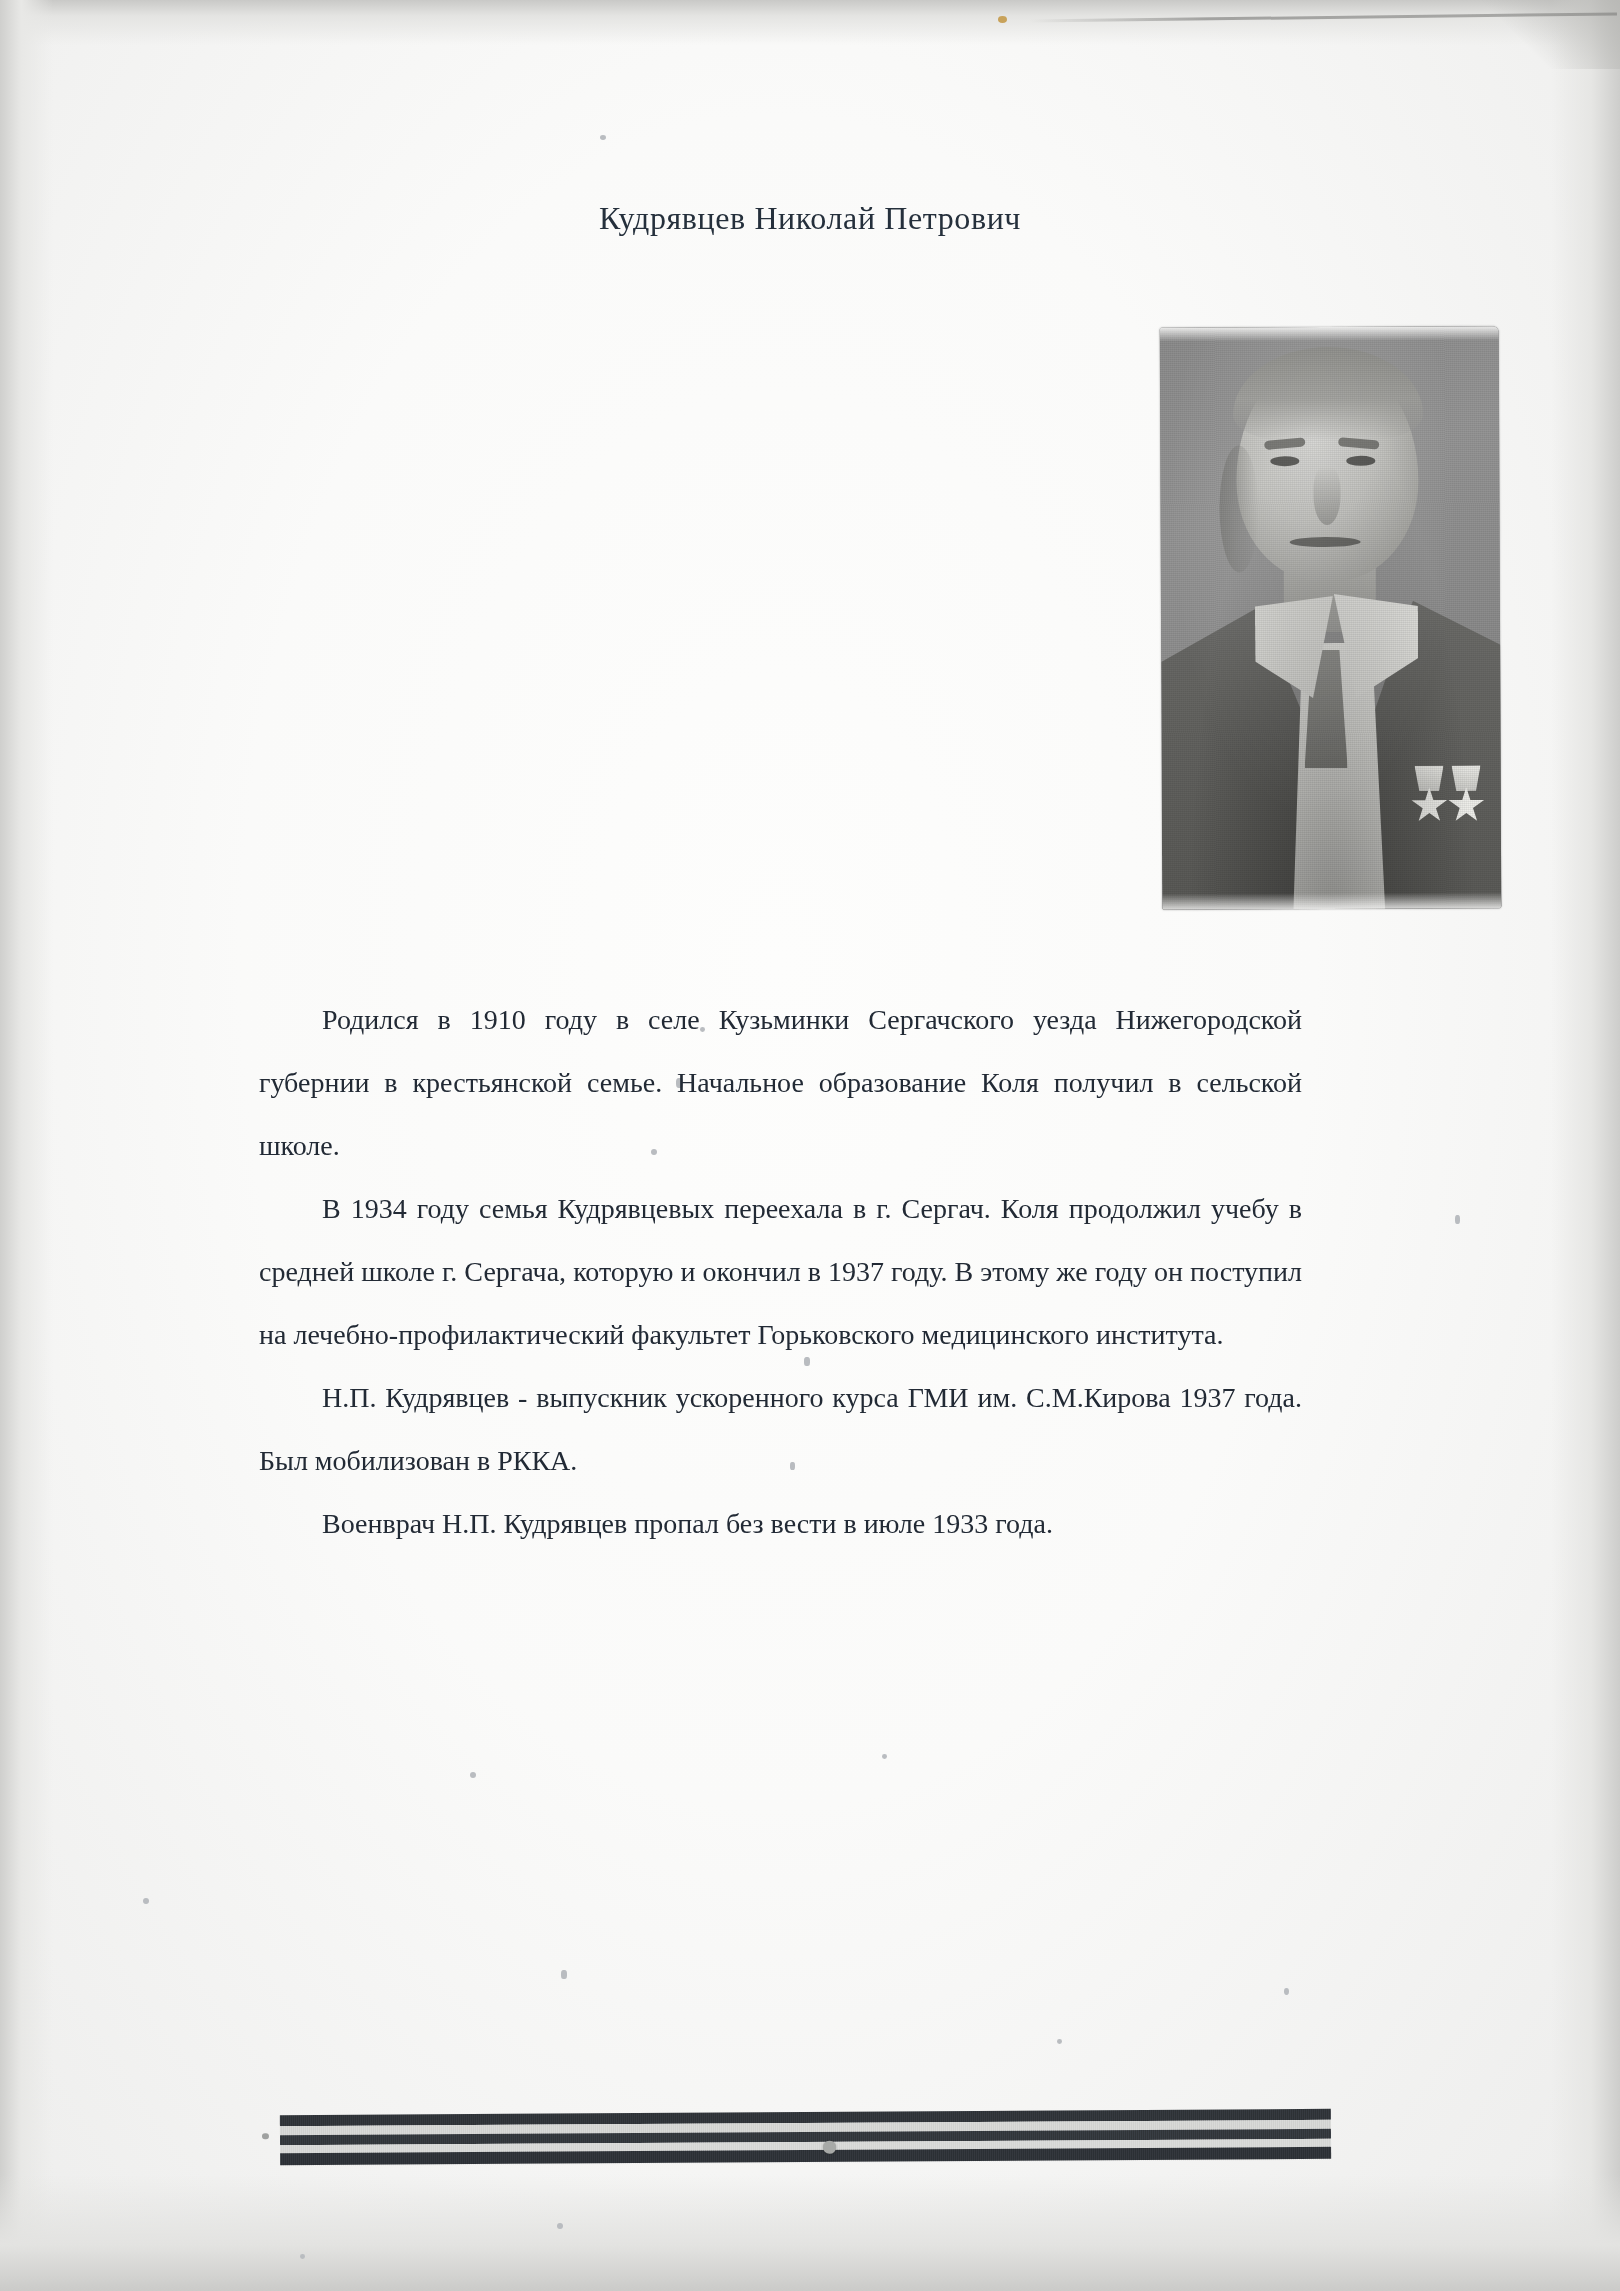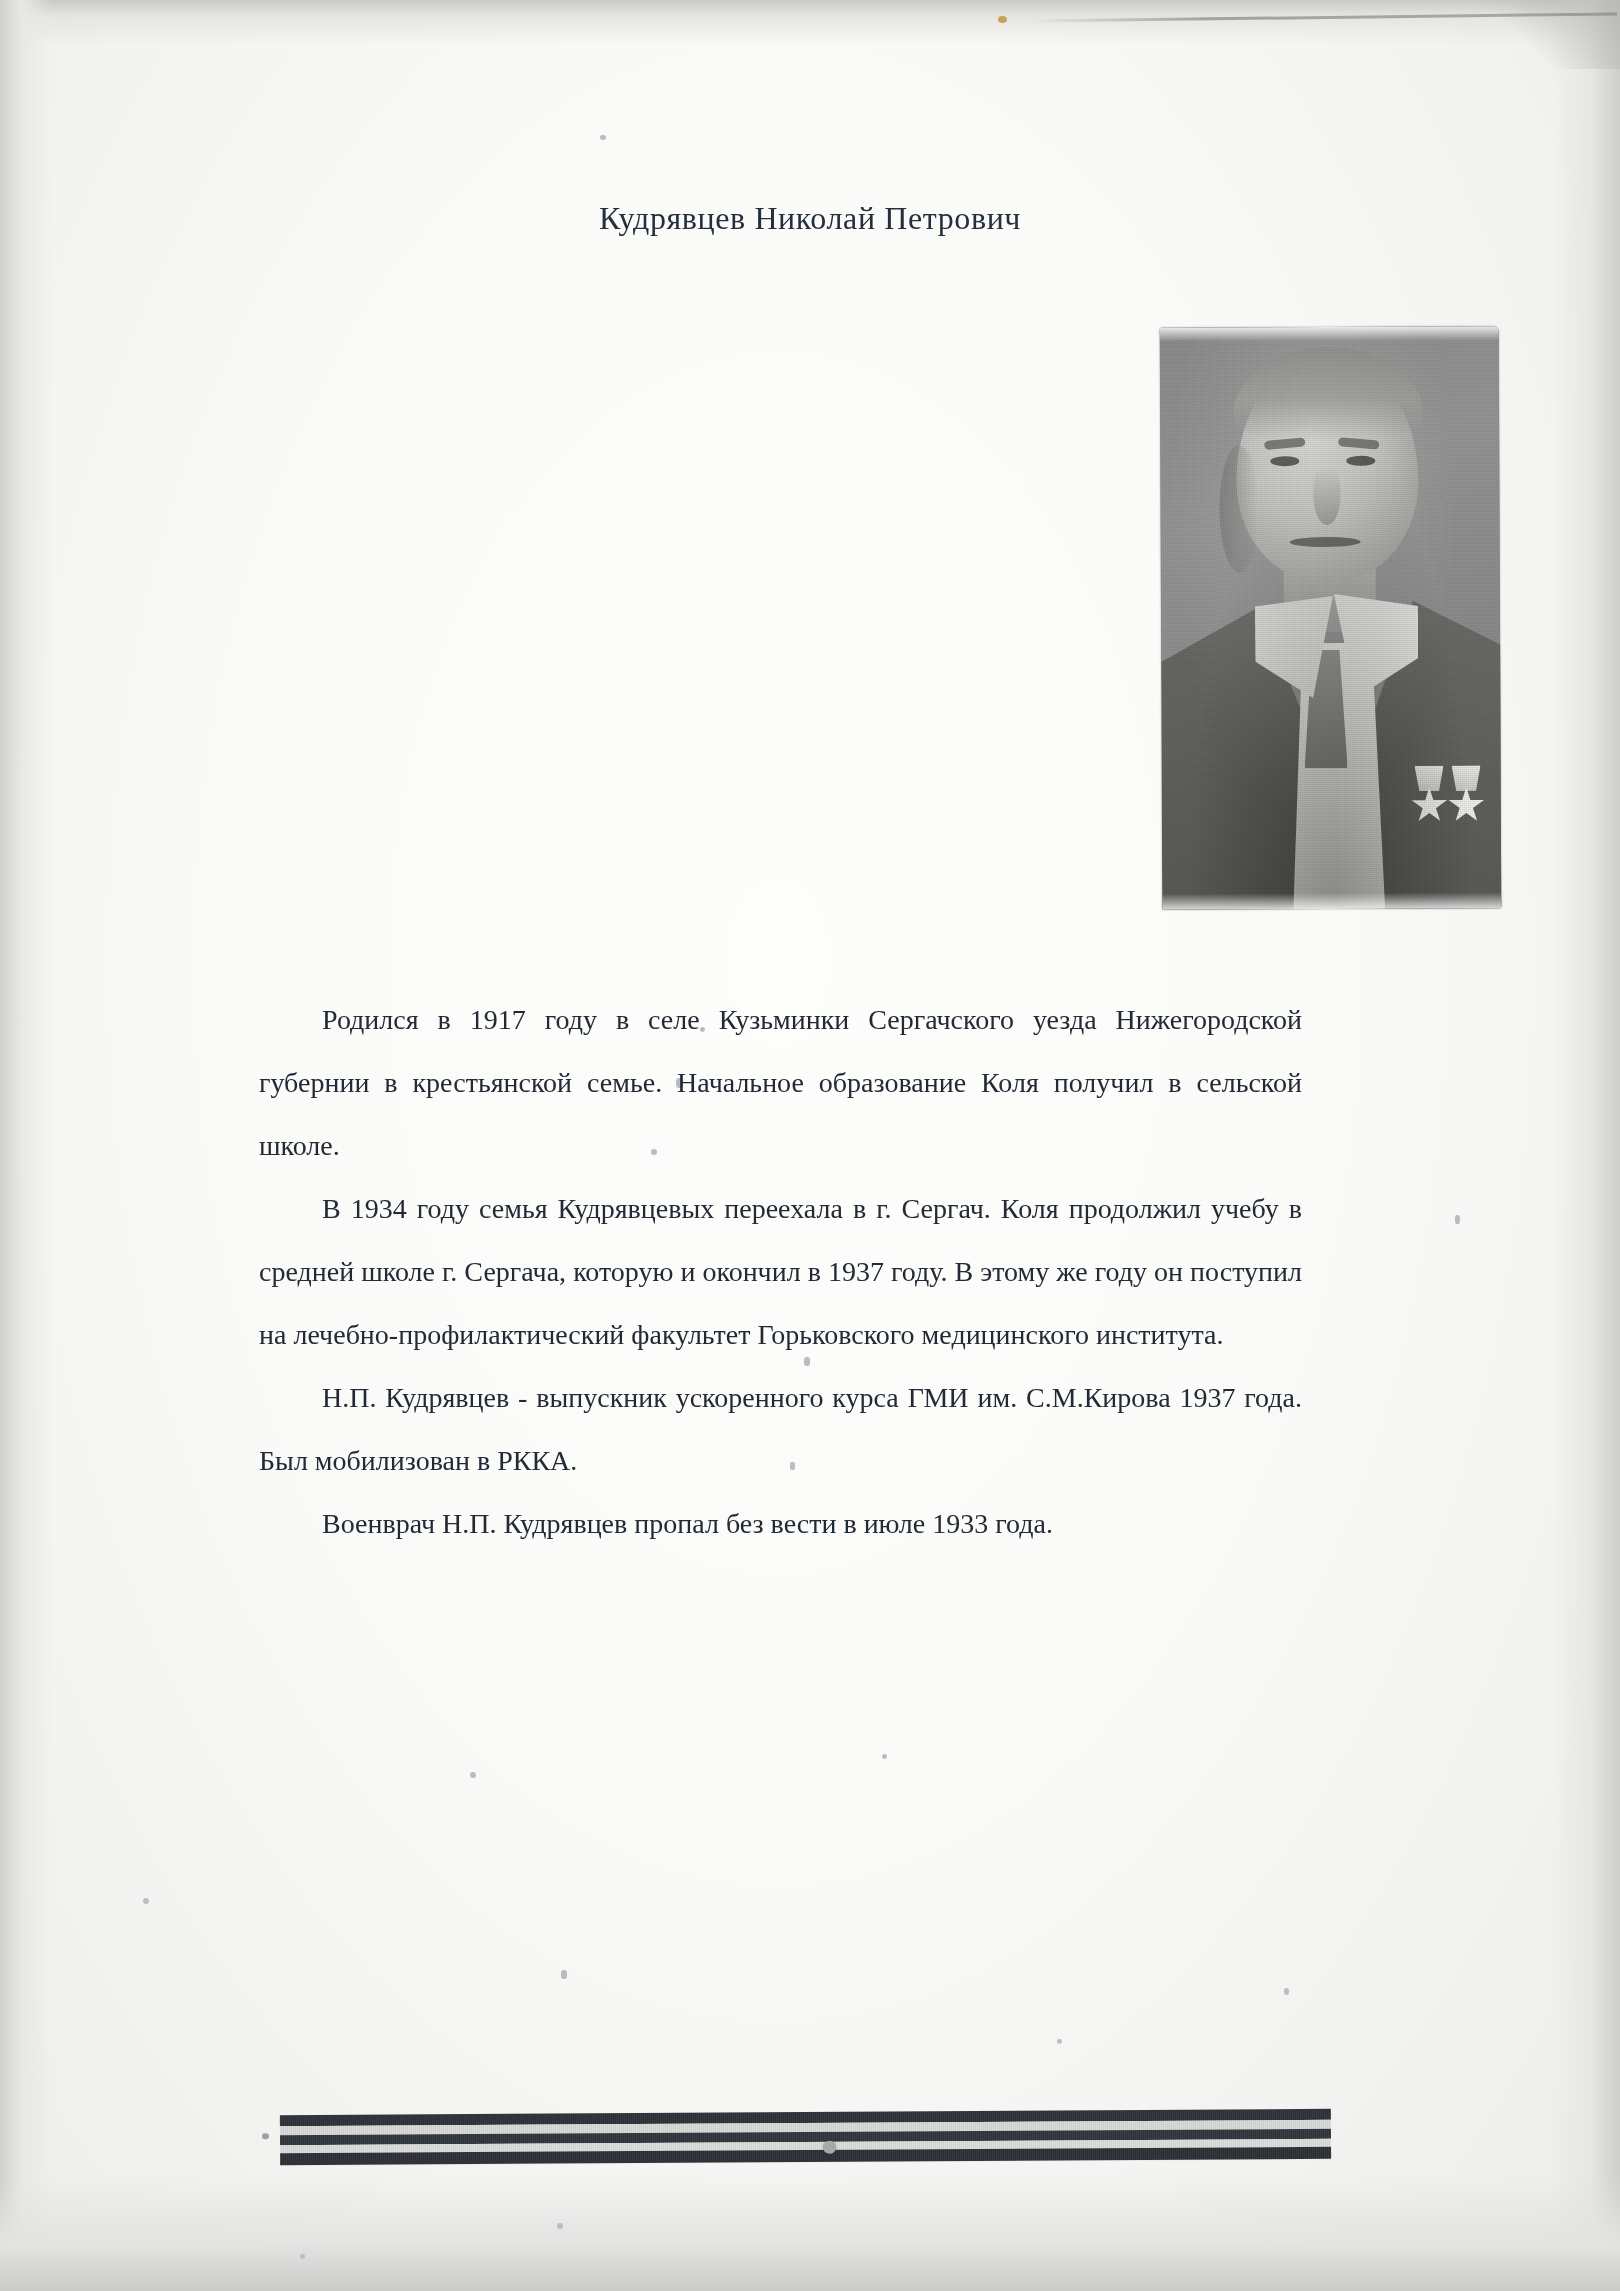--- a/index.html
+++ b/index.html
@@ -318,21 +318,21 @@
         <div class="ph-medal-star"></div>
       </div>
       <div class="ph-grain"></div>
       <div class="ph-vig"></div>
       <div class="ph-top-fade"></div>
       <div class="ph-bottom-fade"></div>
     </div>
   </div>
 
   <div class="body-text">
-    <p>Родился в 1917 году в селе Кузьминки Сергачского уезда Нижегородской губернии в крестьянской семье. Начальное образование Коля получил в сельской школе.</p>
+    <p>Родился в 1910 году в селе Кузьминки Сергачского уезда Нижегородской губернии в крестьянской семье. Начальное образование Коля получил в сельской школе.</p>
     <p>В 1934 году семья Кудрявцевых переехала в г. Сергач. Коля продолжил учебу в средней школе г. Сергача, которую и окончил в 1937 году. В этому же году он поступил на лечебно-профилактический факультет Горьковского медицинского института.</p>
     <p>Н.П. Кудрявцев - выпускник ускоренного курса ГМИ им. С.М.Кирова 1937 года. Был мобилизован в РККА.</p>
     <p>Военврач Н.П. Кудрявцев пропал без вести в июле 1933 года.</p>
   </div>
 
   <div class="band">
     <div class="band-stripe bs1"></div>
     <div class="band-stripe bs2"></div>
     <div class="band-stripe bs3"></div>
     <div class="band-stripe bs4"></div>

